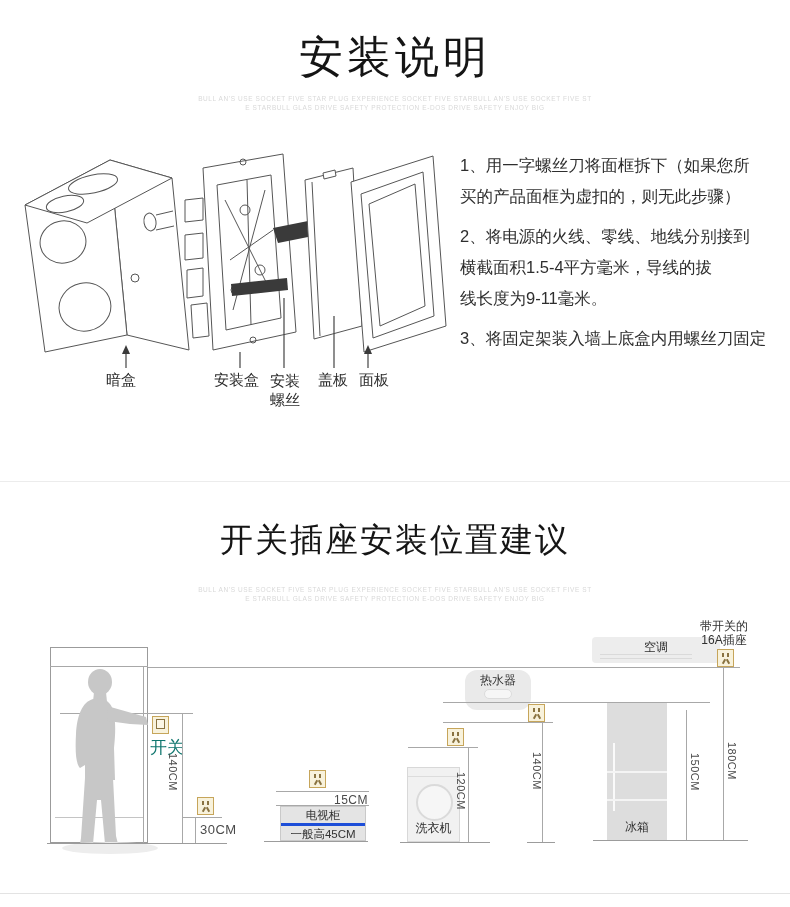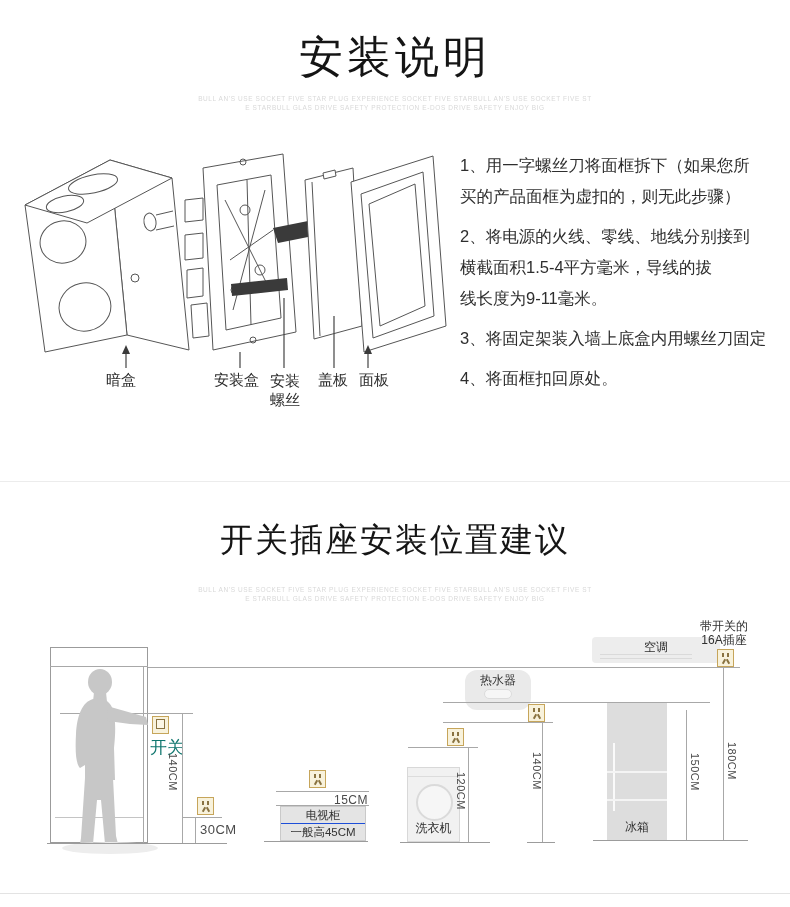--- a/index.html
+++ b/index.html
@@ -34,21 +34,21 @@
   .sock .r2 i:first-child { transform:rotate(30deg); }
   .sock .r2 i:last-child { transform:rotate(-30deg); }
   .swc { position:absolute; width:17px; height:18px; border:1px solid #c6a55a; background:#f8f2dc; }
   .swc b { display:block; width:9px; height:10px; border:1px solid #8a7340; background:#fcf7e6; margin:2px auto 0; }
 
   .door { position:absolute; left:50px; top:647px; width:98px; height:196px; border:1px solid #9b9b9b; }
   .shadow { position:absolute; left:62px; top:842px; width:96px; height:12px; background:#ededed; border-radius:50%; }
 
   .cab { position:absolute; left:280px; top:806px; width:86px; height:35px; background:#e4e4e4;
          border:1px solid #c9c9c9; text-align:center; font-size:11.5px; color:#333; }
-  .cab .row1 { line-height:16px; border-bottom:1px solid #1d4ed8; }
+  .cab .row1 { line-height:16px; border-bottom:3px solid #1d4ed8; }
   .cab .row2 { line-height:16px; }
 
   .washer { position:absolute; left:407px; top:767px; width:53px; height:75px; background:#f1f1f1; border:1px solid #d8d8d8; }
   .washer .panel { position:absolute; left:0; top:8px; width:100%; height:1px; background:#dcdcdc; }
   .washer .door { position:absolute; left:8px; top:16px; width:37px; height:37px; border:2px solid #dadada;
                   border-radius:50%; background:#f6f6f6; }
   .washer .wl { position:absolute; left:0; bottom:4px; width:100%; text-align:center; font-size:12px; color:#2f2f2f; }
 
   .heater { position:absolute; left:465px; top:670px; width:66px; height:40px; background:#eaeaea; border-radius:12px; }
   .heater .hl { position:absolute; top:2px; width:100%; text-align:center; font-size:12px; color:#2f2f2f; }
@@ -161,23 +161,20 @@
       <div>买的产品面框为虚扣的，则无此步骤）</div>
     </div>
     <div class="step">
       <div>2、将电源的火线、零线、地线分别接到</div>
       <div>横截面积1.5-4平方毫米，导线的拔</div>
       <div>线长度为9-11毫米。</div>
     </div>
     <div class="step">
       <div>3、将固定架装入墙上底盒内用螺丝刀固定</div>
     </div>
-    <div class="step">
-      <div>4、将面框扣回原处。</div>
-    </div>
   </div>
 
   <div class="divider d1"></div>
 
   <div class="title title2">开关插座安装位置建议</div>
   <div class="wm" style="top:585px;">BULL AN'S USE SOCKET FIVE STAR PLUG EXPERIENCE SOCKET FIVE STARBULL AN'S USE SOCKET FIVE ST</div>
   <div class="wm" style="top:594px;">E STARBULL GLAS DRIVE SAFETY PROTECTION E-DOS  DRIVE SAFETY ENJOY BIG</div>
 
   <div class="door"></div>
   <div class="hline" style="left:50px; top:666px; width:98px;"></div>

